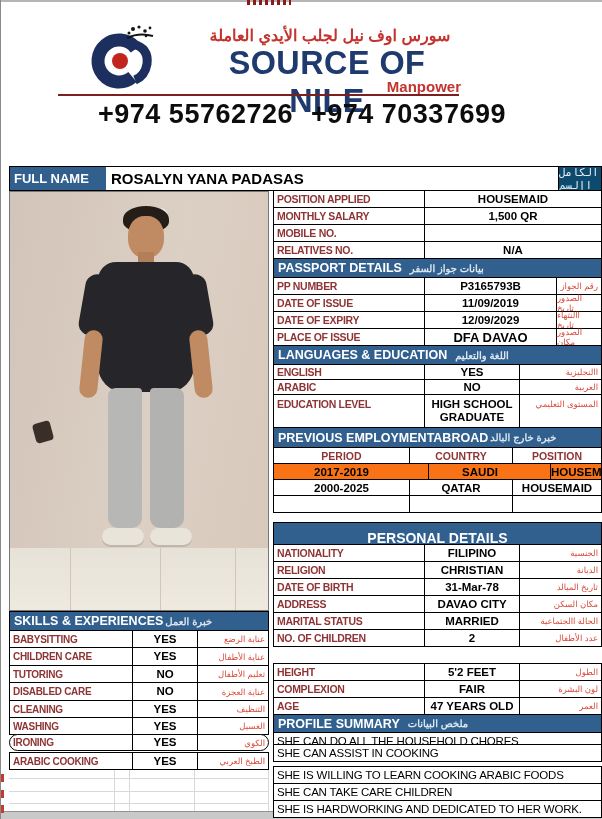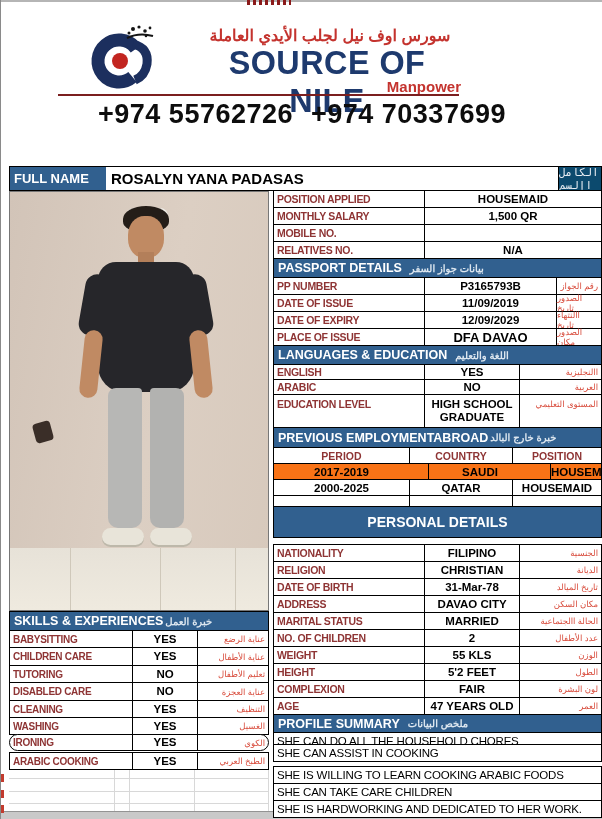--- a/index.html
+++ b/index.html
@@ -243,21 +243,21 @@
     <div class="c1">2000-2025</div>
     <div class="c2">QATAR</div>
     <div class="c3">HOUSEMAID</div>
   </div>
   <div class="abs emp" style="top:495px;height:18px;">
     <div class="c1"></div>
     <div class="c2"></div>
     <div class="c3"></div>
   </div>
 
-  <div class="abs bar center" style="left:272px;top:506px;width:329px;height:32px;">
+  <div class="abs bar center" style="left:272px;top:522px;width:329px;height:32px;">
     <span>PERSONAL DETAILS</span>
   </div>
   <div class="abs r rrow l" style="top:544px;height:18px;">
     <div class="lbl">NATIONALITY</div>
     <div class="val">FILIPINO</div>
     <div class="arc ar">ةيسنجلا</div>
   </div>
   <div class="abs r rrow l" style="top:561px;height:18px;">
     <div class="lbl">RELIGION</div>
     <div class="val">CHRISTIAN</div>
@@ -275,25 +275,20 @@
   </div>
   <div class="abs r rrow l" style="top:612px;height:18px;">
     <div class="lbl">MARITAL STATUS</div>
     <div class="val">MARRIED</div>
     <div class="arc ar">ةيعامتجلاا ةلاحلا</div>
   </div>
   <div class="abs r rrow l" style="top:629px;height:18px;">
     <div class="lbl">NO. OF CHILDREN</div>
     <div class="val">2</div>
     <div class="arc ar">لافطألا ددع</div>
-  </div>
-  <div class="abs r rrow l" style="top:646px;height:18px;">
-    <div class="lbl">WEIGHT</div>
-    <div class="val">55 KLS</div>
-    <div class="arc ar">نزولا</div>
   </div>
   <div class="abs r rrow l" style="top:663px;height:18px;">
     <div class="lbl">HEIGHT</div>
     <div class="val">5'2 FEET</div>
     <div class="arc ar">لوطلا</div>
   </div>
   <div class="abs r rrow l" style="top:680px;height:18px;">
     <div class="lbl">COMPLEXION</div>
     <div class="val">FAIR</div>
     <div class="arc ar">ةرشبلا نول</div>

